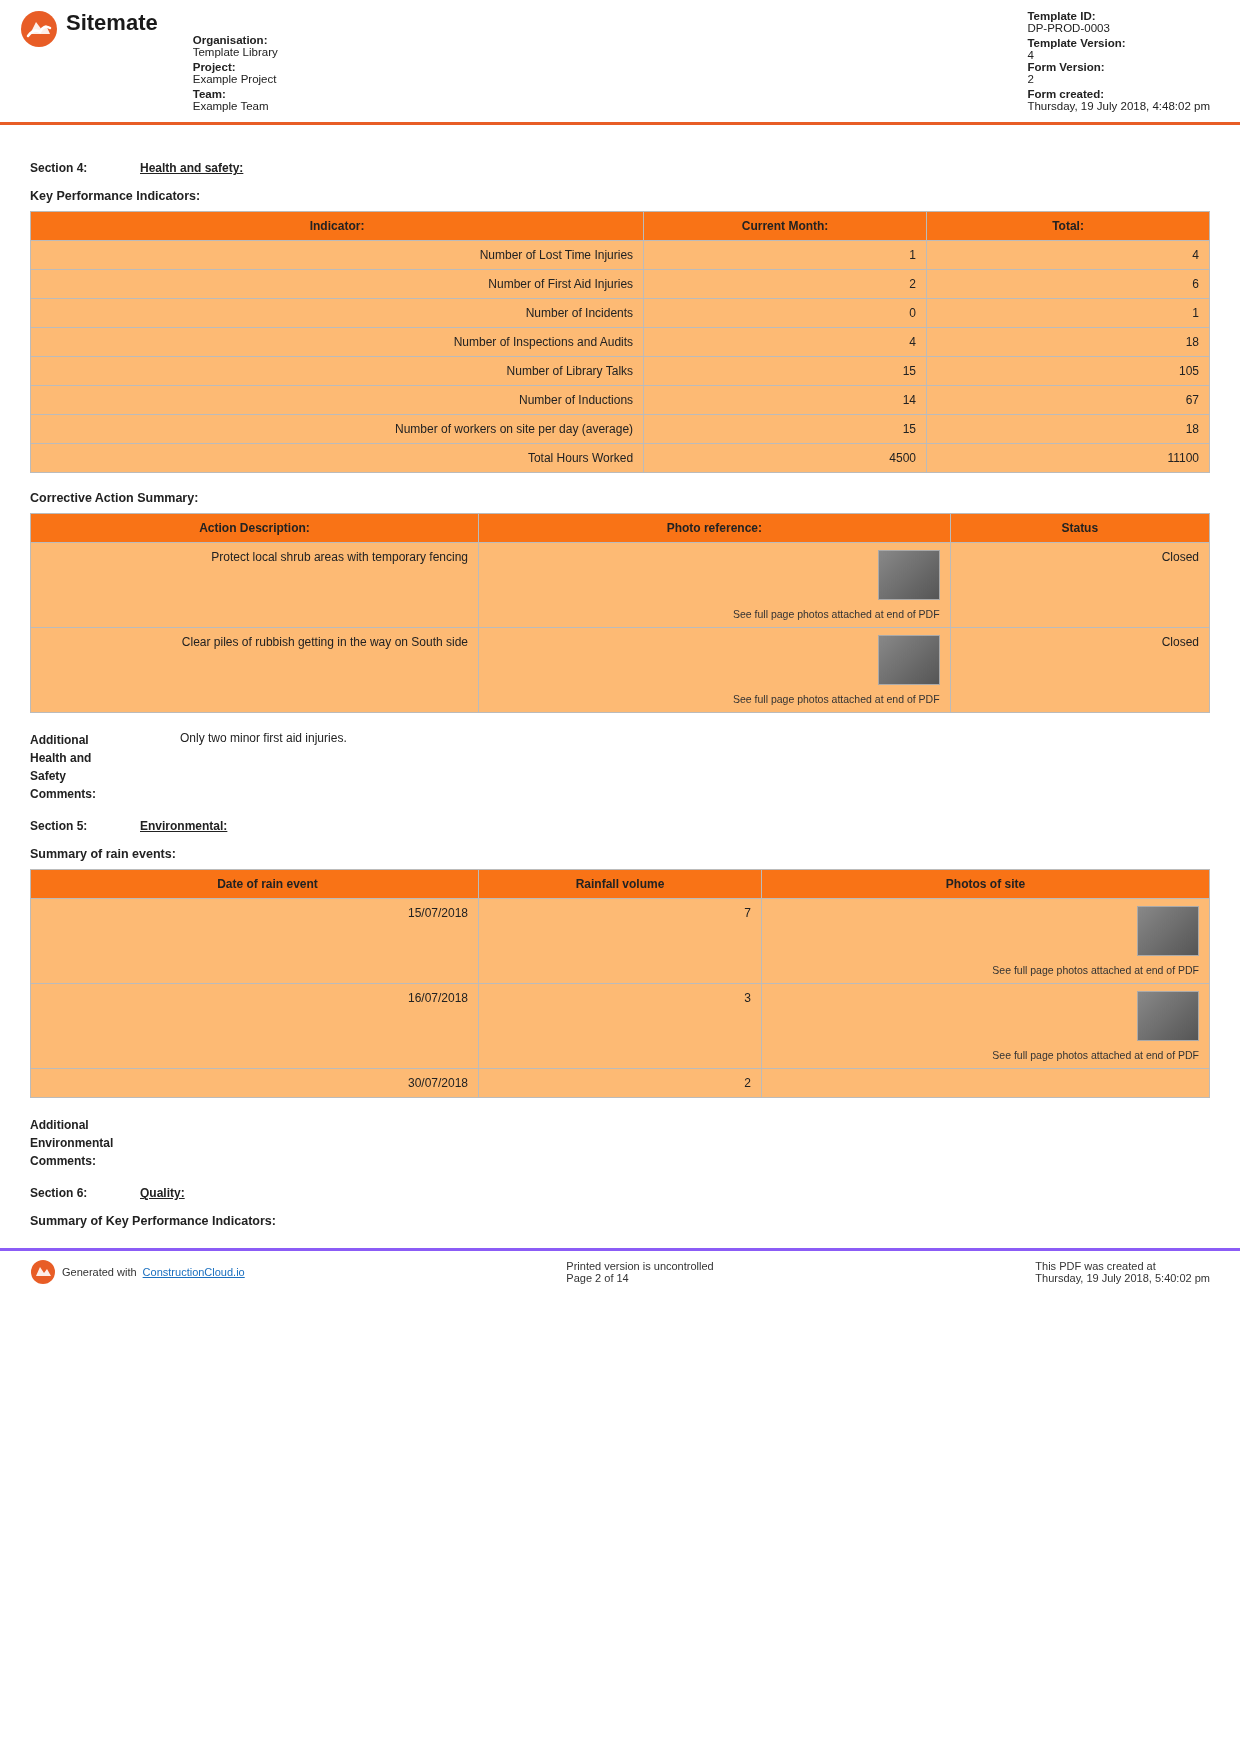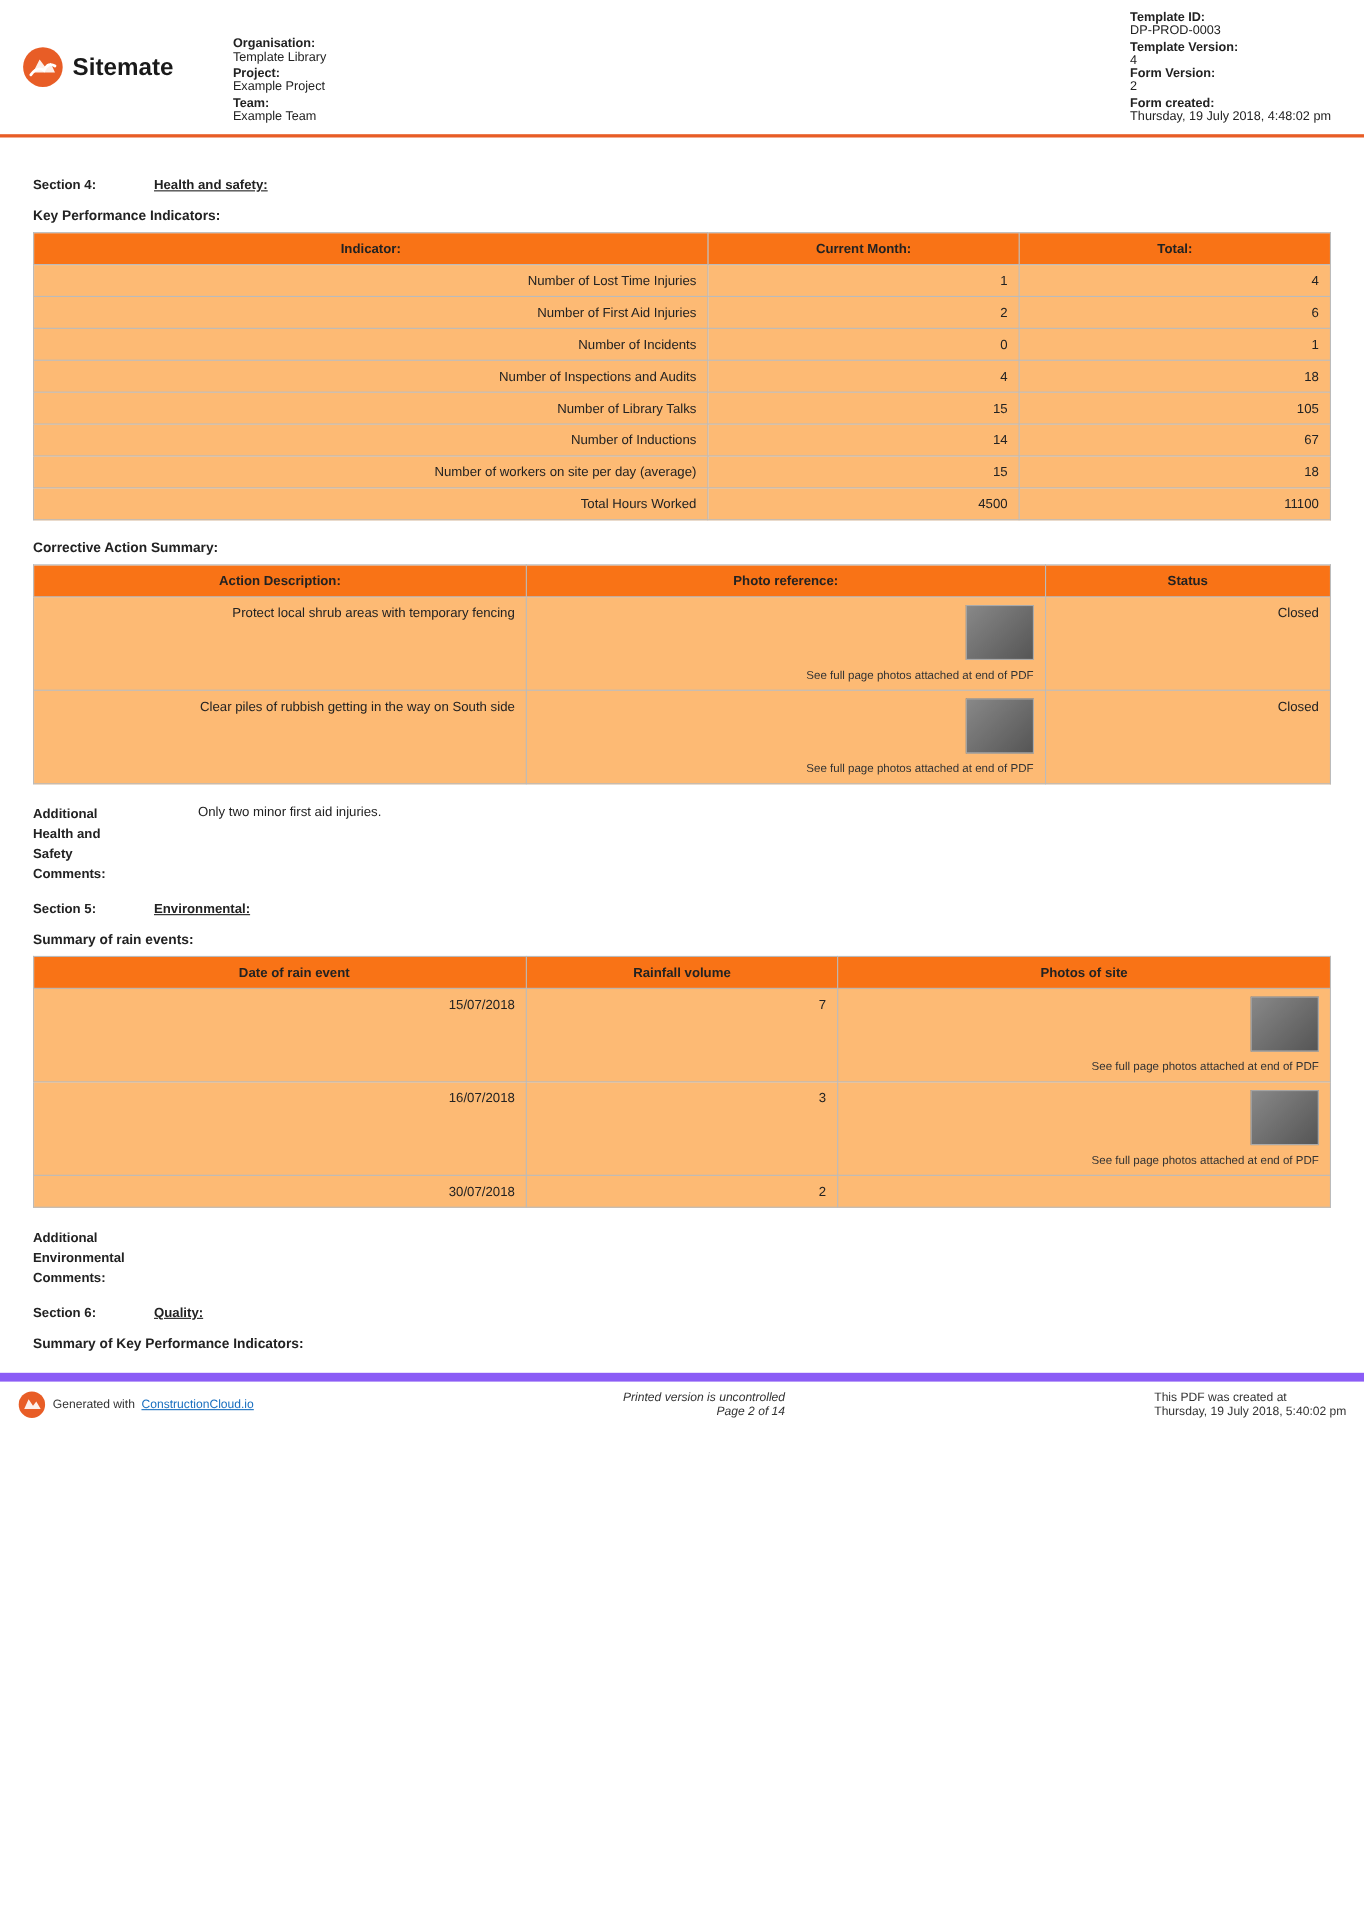--- a/index.html
+++ b/index.html
@@ -14,22 +14,21 @@
 
     
     .header {
       display: flex;
       align-items: stretch;
       border-bottom: 3px solid #e85d26;
       padding: 10px 30px 10px 20px;
     }
     .logo-area {
       display: flex;
-      align-items: center;
-      margin-right: 54px;
+      margin-right: 35px;
     }
     .logo-icon {
       width: 38px;
       height: 38px;
       margin-right: 8px;
     }
     .logo-text {
       font-size: 22px;
       font-weight: bold;
       color: #1a1a1a;
@@ -120,43 +119,43 @@
       font-weight: bold;
       min-width: 130px;
       line-height: 1.5;
     }
     .additional-block .add-value {
       padding-top: 0;
     }
 
     
     .footer {
-      border-top: 8px solid #8b5cf6;
+      border-top: 3px solid #8b5cf6;
       display: flex;
       align-items: center;
       justify-content: space-between;
-      padding: 8px 16px;
+      padding: 8px 30px;
       font-size: 11px;
       color: #333;
       margin-top: 20px;
     }
     .footer-logo {
       display: flex;
       align-items: center;
       gap: 6px;
     }
     .footer-logo-icon {
       width: 26px;
       height: 26px;
     }
     .footer a {
       color: #1a6fbf;
       text-decoration: underline;
     }
-    .footer-center { text-align: right; font-style: italic; }
+    .footer-center { text-align: left; }
     .footer-right { }
   </style>
 </head>
 <body>
 
 <div class="header">
   <div class="logo-area">
 
     <svg class="logo-icon" viewBox="0 0 38 38" xmlns="http://www.w3.org/2000/svg">
       <circle cx="19" cy="19" r="18" fill="#e85d26"></circle>

